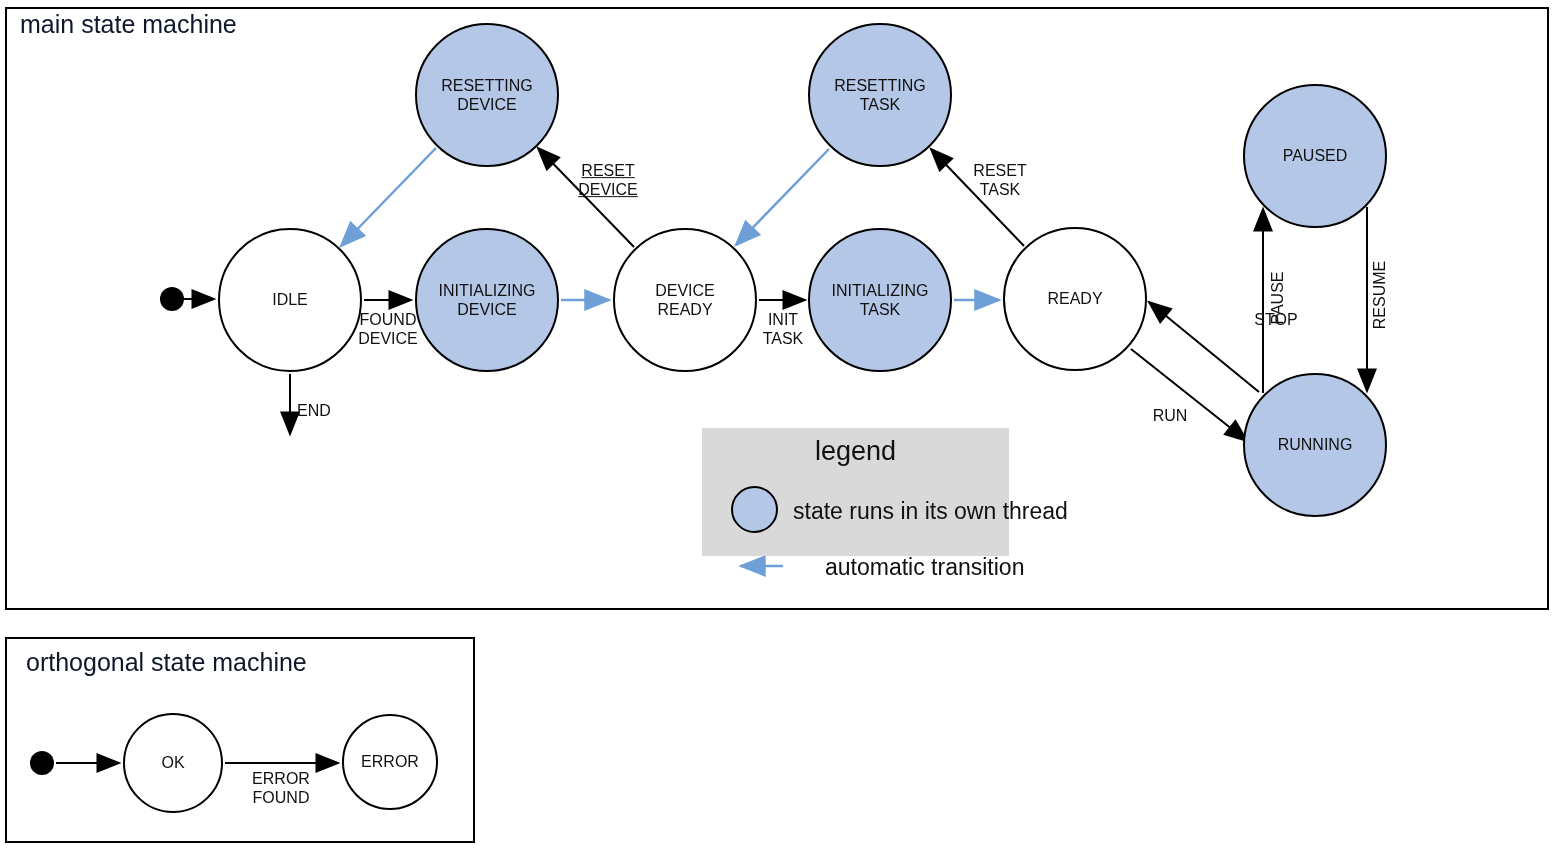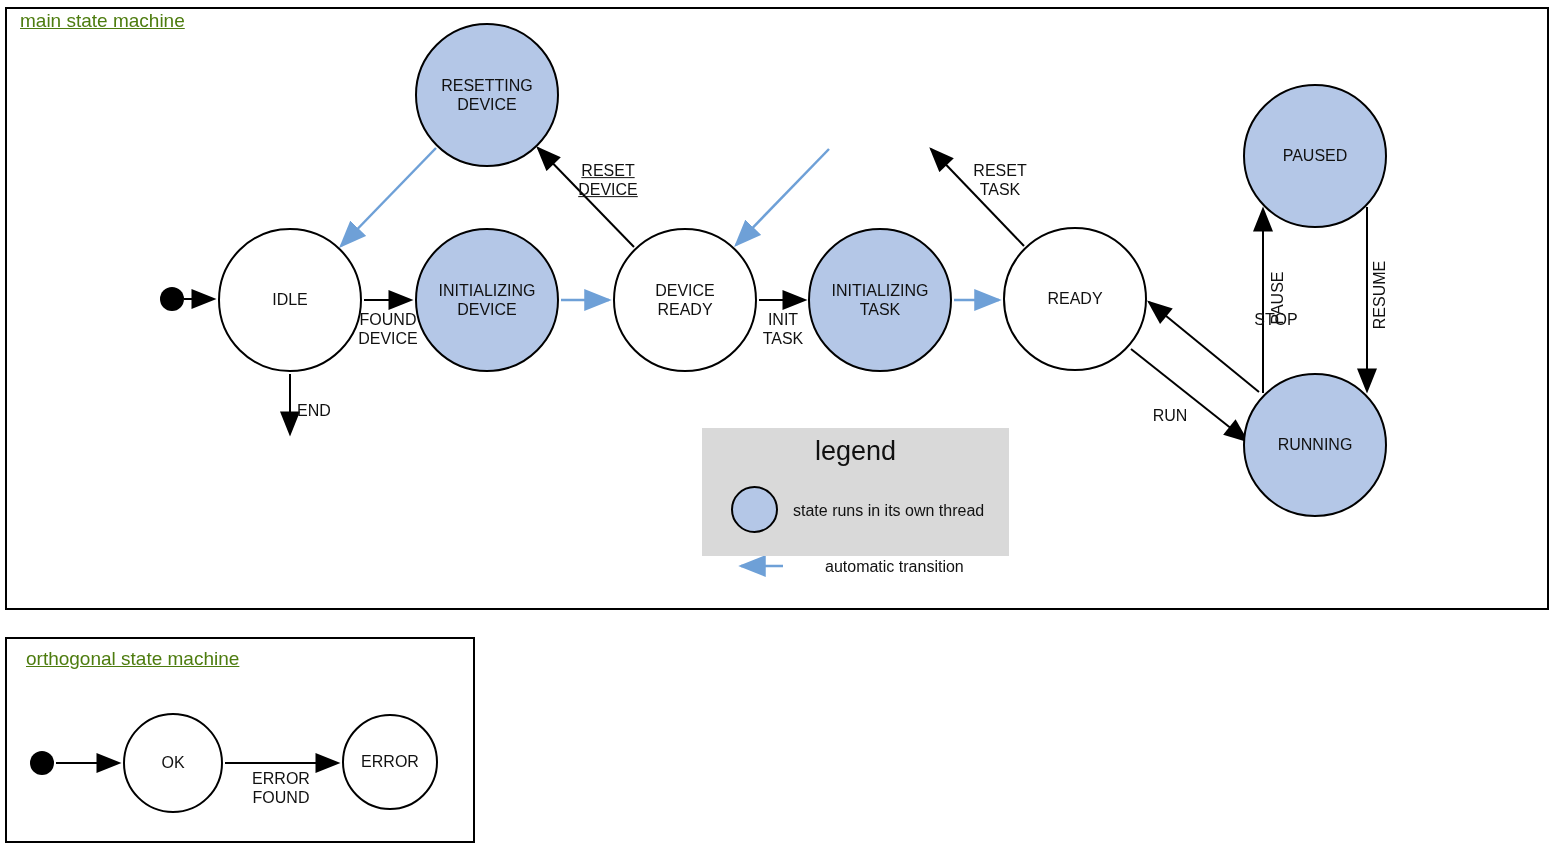--- a/index.html
+++ b/index.html
@@ -1,21 +1,21 @@
 <!DOCTYPE html>
 <html><head>
 <meta charset="utf-8">
 <style>
   html,body{margin:0;padding:0;background:#fff;}
   #stage{
     position:relative;width:1555px;height:852px;background:#fff;
     font-family:"Liberation Sans", sans-serif;color:#111;overflow:hidden;
   }
   .frame{position:absolute;border:2px solid #000;background:#fff;box-sizing:border-box;}
-  .frame-title{position:absolute;font-size:19px;color:#4d7c0f;white-space:nowrap;text-decoration:underline;}
+  .frame-title{position:absolute;font-size:25px;color:#0f172a;white-space:nowrap;}
   svg.wires{position:absolute;left:0;top:0;pointer-events:none;}
   .state{
     position:absolute;border:2px solid #000;border-radius:50%;box-sizing:border-box;
     display:flex;align-items:center;justify-content:center;text-align:center;
     font-size:16px;line-height:1.2;background:#fff;
   }
   .state.threaded{background:#b4c7e7;}
   .state-label{width:100px;}
   .final-outer{
     position:absolute;border:2px solid #000;border-radius:50%;box-sizing:border-box;
@@ -35,21 +35,21 @@
   .tlabel.vert{transform:translate(-50%,-50%) rotate(-90deg);white-space:nowrap;}
   .legend{
     position:absolute;left:702px;top:428px;width:307px;height:128px;
     background:#d9d9d9;box-sizing:border-box;
   }
   .legend-title{position:absolute;left:0;right:0;top:8px;text-align:center;font-size:27px;}
   .legend-circle{
     position:absolute;left:731px;top:486px;width:47px;height:47px;border-radius:50%;
     border:2px solid #000;background:#b4c7e7;box-sizing:border-box;
   }
-  .legend-text{position:absolute;font-size:16px;white-space:nowrap;transform:translateY(-50%);}
+  .legend-text{position:absolute;font-size:23px;white-space:nowrap;transform:translateY(-50%);}
 </style>
 </head>
 <body>
 
 <div id="stage">
 
   <div class="frame" style="left:5px;top:7px;width:1544px;height:603px;"></div>
   <div class="frame" style="left:5px;top:637px;width:470px;height:206px;"></div>
 
   <div class="frame-title" style="left:20px;top:10px;">main state machine</div>
@@ -95,20 +95,23 @@
   </div>
   <div class="state threaded" style="left:415px;top:23px;width:144px;height:144px;">
     <div class="state-label">RESETTING DEVICE</div>
   </div>
   <div class="state threaded" style="left:415px;top:228px;width:144px;height:144px;">
     <div class="state-label">INITIALIZING DEVICE</div>
   </div>
   <div class="state" style="left:613px;top:228px;width:144px;height:144px;">
     <div class="state-label">DEVICE READY</div>
   </div>
+  <div class="state threaded" style="left:808px;top:23px;width:144px;height:144px;">
+    <div class="state-label">RESETTING TASK</div>
+  </div>
   <div class="state threaded" style="left:808px;top:228px;width:144px;height:144px;">
     <div class="state-label">INITIALIZING TASK</div>
   </div>
   <div class="state" style="left:1003px;top:227px;width:144px;height:144px;">
     <div class="state-label">READY</div>
   </div>
   <div class="state threaded" style="left:1243px;top:84px;width:144px;height:144px;">
     <div class="state-label">PAUSED</div>
   </div>
   <div class="state threaded" style="left:1243px;top:373px;width:144px;height:144px;">

